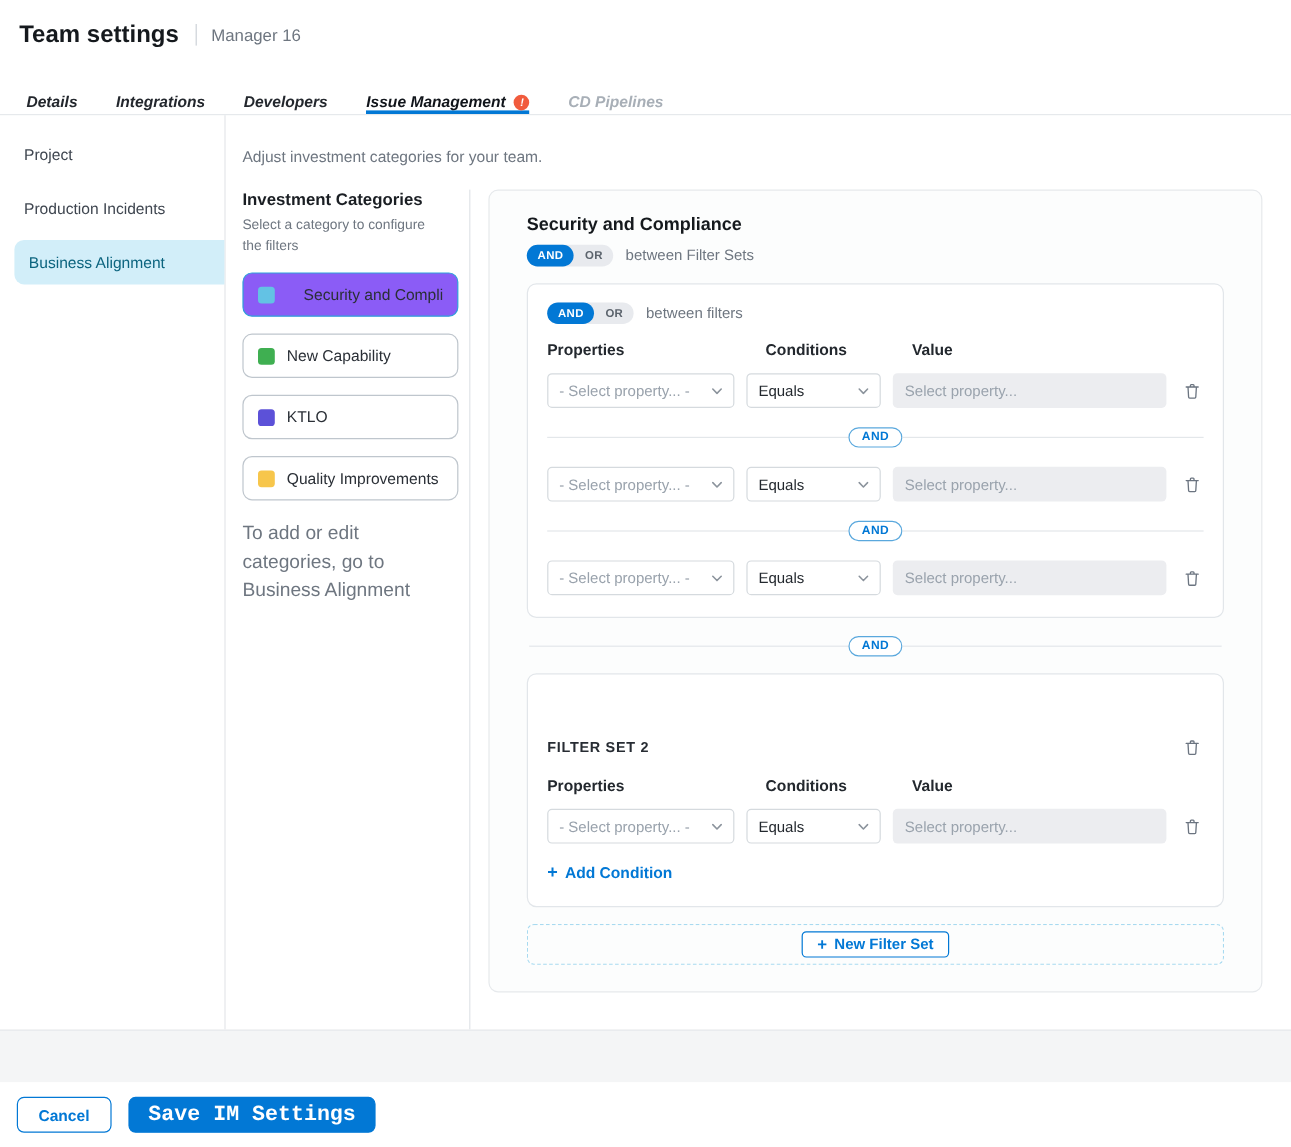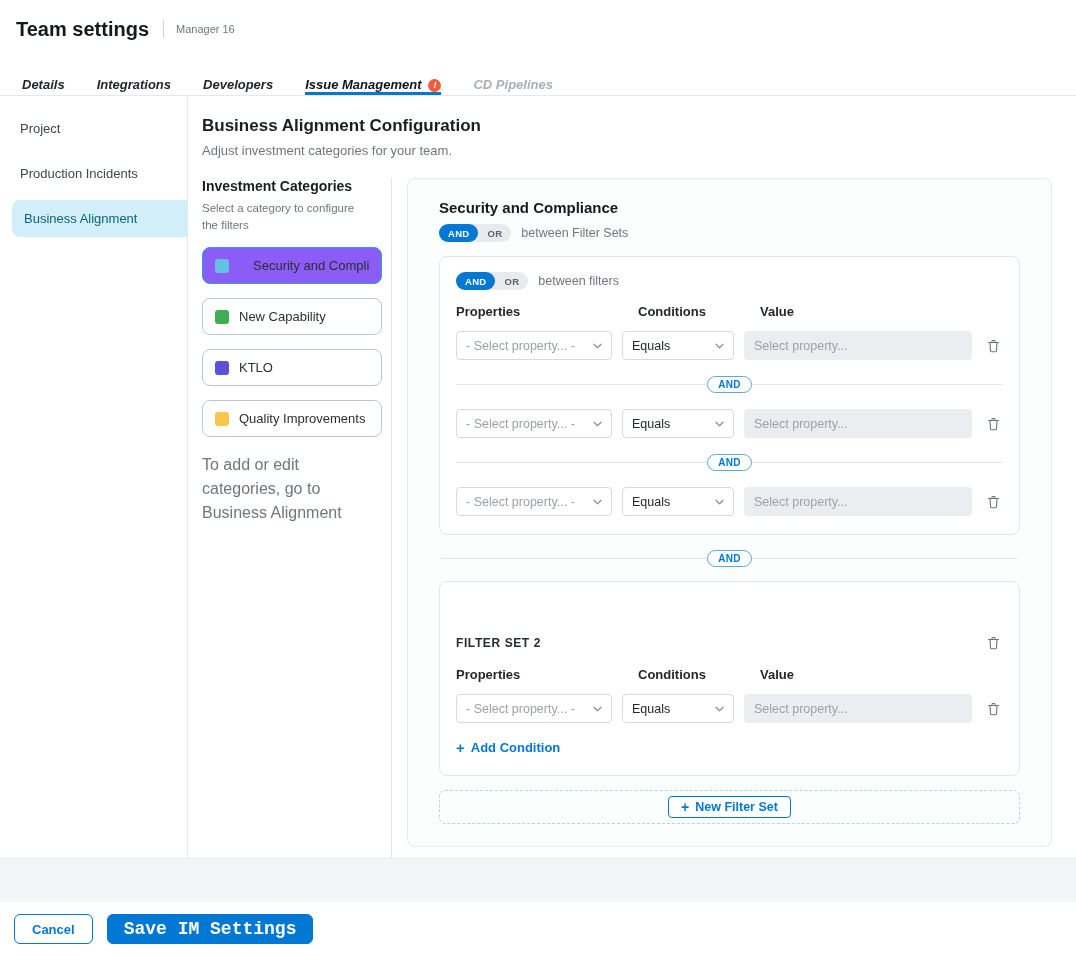--- a/index.html
+++ b/index.html
@@ -4,21 +4,21 @@
 <style>
   * { margin:0; padding:0; box-sizing:border-box; }
   html,body { background:#ffffff; }
   body { font-family:"Liberation Sans","DejaVu Sans",sans-serif; color:#22272c; }
   .app { width:1076px; height:956px; display:flex; flex-direction:column; background:#fff; overflow:hidden; }
 
   
   .top-header { height:58px; display:flex; align-items:center; padding:0 16px; flex:0 0 auto; }
   .top-title { font-size:20px; font-weight:700; color:#15191d; }
   .hdr-divider { width:1px; height:18px; background:#cdd2d8; margin:0 12px 0 14px; }
-  .top-sub { font-size:11px; color:#6e7680; }
+  .top-sub { font-size:14px; color:#6e7680; }
 
   
   .tabbar { height:38px; display:flex; align-items:stretch; padding:0 22px; gap:32px; border-bottom:1px solid #e6e9ec; flex:0 0 auto; }
   .tab { display:flex; align-items:flex-end; gap:7px; font-size:13px; font-weight:600; color:#23272d; cursor:pointer; border-bottom:3px solid transparent;font-style:italic; }
   .tab.active { font-weight:700; color:#10141a; border-bottom-color:#0278d5; }
   .tab.disabled { color:#a8afb7; cursor:default; }
   .warn-badge { width:13px; height:13px; border-radius:50%; background:#f15b3d; color:#fff; font-size:9px; font-weight:700; display:inline-flex; align-items:center; justify-content:center; line-height:1; }
 
   
   .body { flex:1 1 auto; display:flex; min-height:0; }
@@ -122,21 +122,20 @@
       </div>
       <div class="side-item">
         <span>Production Incidents</span>
       </div>
       <div class="side-item selected">
         <span>Business Alignment</span>
       </div>
     </aside>
 
     <main class="main">
-      <h1 class="page-title">Business Alignment Configuration</h1>
       <p class="page-sub">Adjust investment categories for your team.</p>
 
       <div class="content-row">
 
         <div class="cats">
           <div class="cats-title">Investment Categories</div>
           <div class="cats-hint">Select a category to configure the filters</div>
 
           <button class="cat-btn selected">
             <span class="swatch" style="background: rgb(99, 194, 228);"></span>

